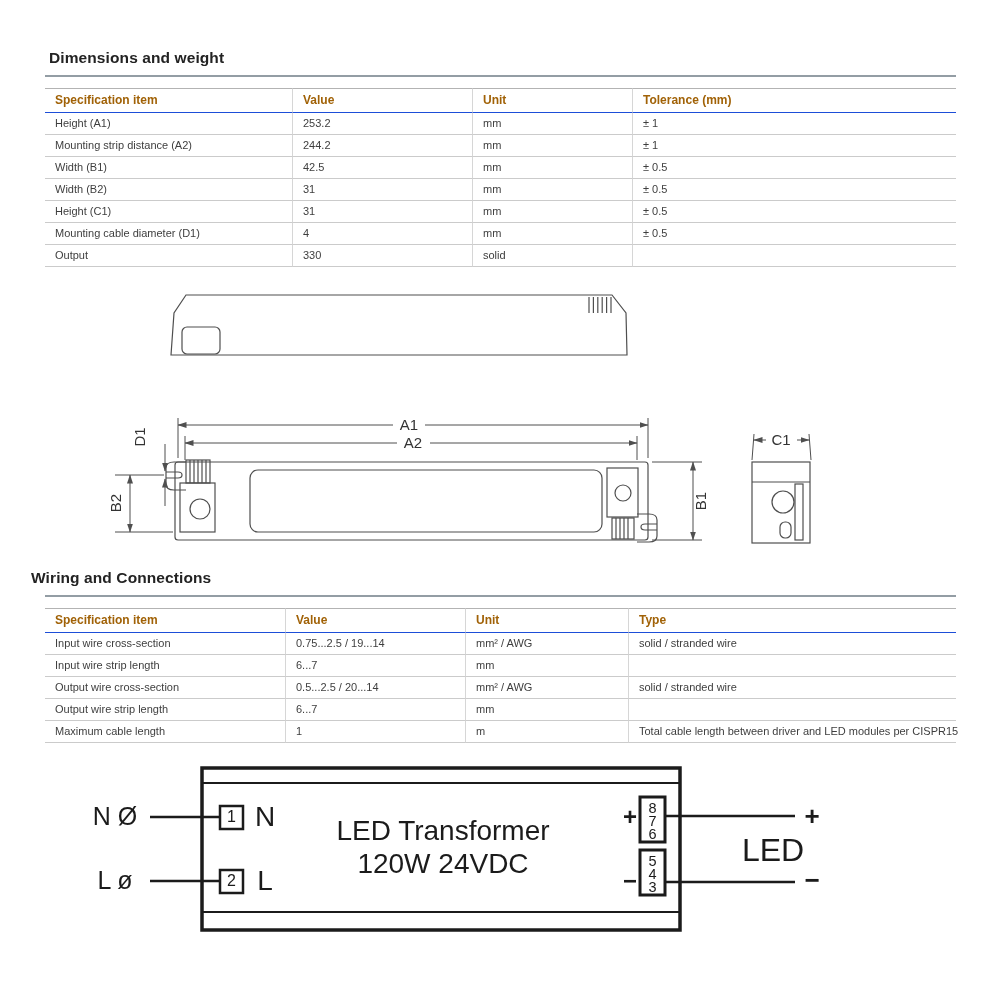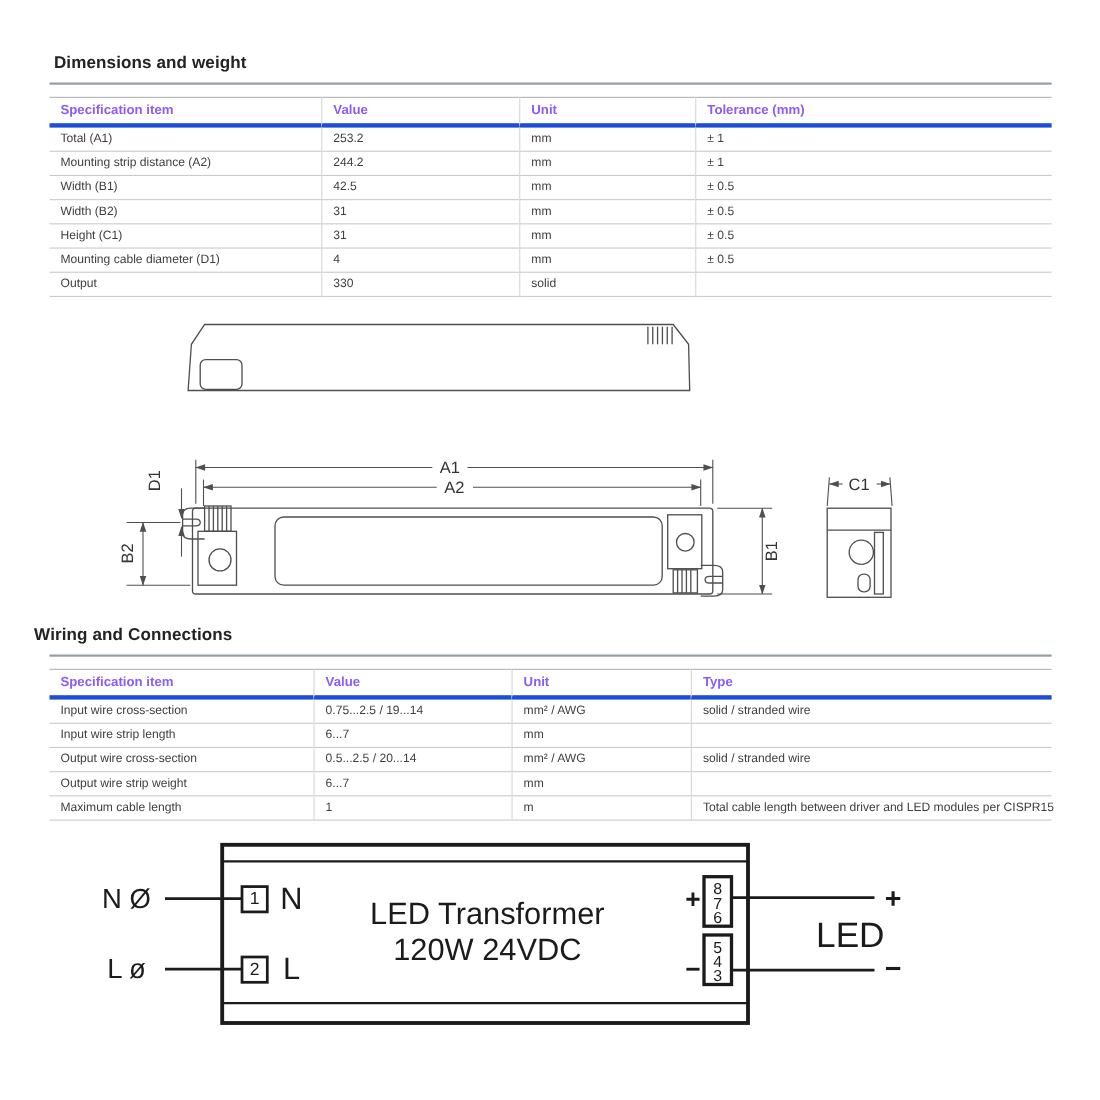--- a/index.html
+++ b/index.html
@@ -7,22 +7,22 @@
   .page { position:relative; width:1000px; height:1000px; background:#fff; overflow:hidden; }
 
   .heading { position:absolute; font-size:15.5px; font-weight:700; color:#232323; letter-spacing:.1px; }
   .rule { position:absolute; width:911px; height:2px; background:#939da4; }
 
   .spec-table { position:absolute; width:911px; display:grid; }
   .t1 { grid-template-columns:247px 180px 160px 324px; }
   .t2 { grid-template-columns:240px 180px 163px 328px; }
   .tr { display:contents; }
   .cell { padding:0 10px; white-space:nowrap; overflow:visible; }
-  .hc { height:23px; line-height:23px; font-size:12px; font-weight:700; color:#8b5cf6;
-        border-top:1px solid #b3b3b3; border-bottom:4px solid #1d4ed8; }
+  .hc { height:23px; line-height:23px; font-size:12px; font-weight:700; color:#a16207;
+        border-top:1px solid #b3b3b3; border-bottom:1px solid #1d4ed8; }
   .dc { height:21px; line-height:21px; font-size:11px; color:#3e3e3e; border-bottom:1px solid #cbcbcb; }
   .cl { border-left:1px solid #d6d6d6; }
 
   svg { position:absolute; overflow:visible; }
   .draw { stroke:#4f4f4f; fill:none; stroke-width:1.2; }
   .dim  { stroke:#4f4f4f; fill:none; stroke-width:1; }
   .dimtext { fill:#333; font-size:15px; font-family:"Liberation Sans",sans-serif; }
   .wire { stroke:#1b1b1b; fill:none; }
   .wtext { fill:#1b1b1b; font-family:"Liberation Sans",sans-serif; }
 </style>
@@ -35,21 +35,21 @@
   <div class="rule" style="left:45px; top:75px;"></div>
 
   <div class="spec-table t1" style="left:45px; top:88px;">
     <div class="tr">
       <div class="cell hc">Specification item</div>
       <div class="cell hc cl">Value</div>
       <div class="cell hc cl">Unit</div>
       <div class="cell hc cl">Tolerance (mm)</div>
     </div>
     <div class="tr">
-      <div class="cell dc">Total (A1)</div>
+      <div class="cell dc">Height (A1)</div>
       <div class="cell dc cl">253.2</div>
       <div class="cell dc cl">mm</div>
       <div class="cell dc cl">± 1</div>
     </div>
     <div class="tr">
       <div class="cell dc">Mounting strip distance (A2)</div>
       <div class="cell dc cl">244.2</div>
       <div class="cell dc cl">mm</div>
       <div class="cell dc cl">± 1</div>
     </div>
@@ -203,21 +203,21 @@
       <div class="cell dc cl">mm</div>
       <div class="cell dc cl"></div>
     </div>
     <div class="tr">
       <div class="cell dc">Output wire cross-section</div>
       <div class="cell dc cl">0.5...2.5 / 20...14</div>
       <div class="cell dc cl">mm² / AWG</div>
       <div class="cell dc cl">solid / stranded wire</div>
     </div>
     <div class="tr">
-      <div class="cell dc">Output wire strip weight</div>
+      <div class="cell dc">Output wire strip length</div>
       <div class="cell dc cl">6...7</div>
       <div class="cell dc cl">mm</div>
       <div class="cell dc cl"></div>
     </div>
     <div class="tr">
       <div class="cell dc">Maximum cable length</div>
       <div class="cell dc cl">1</div>
       <div class="cell dc cl">m</div>
       <div class="cell dc cl">Total cable length between driver and LED modules per CISPR15</div>
     </div>

